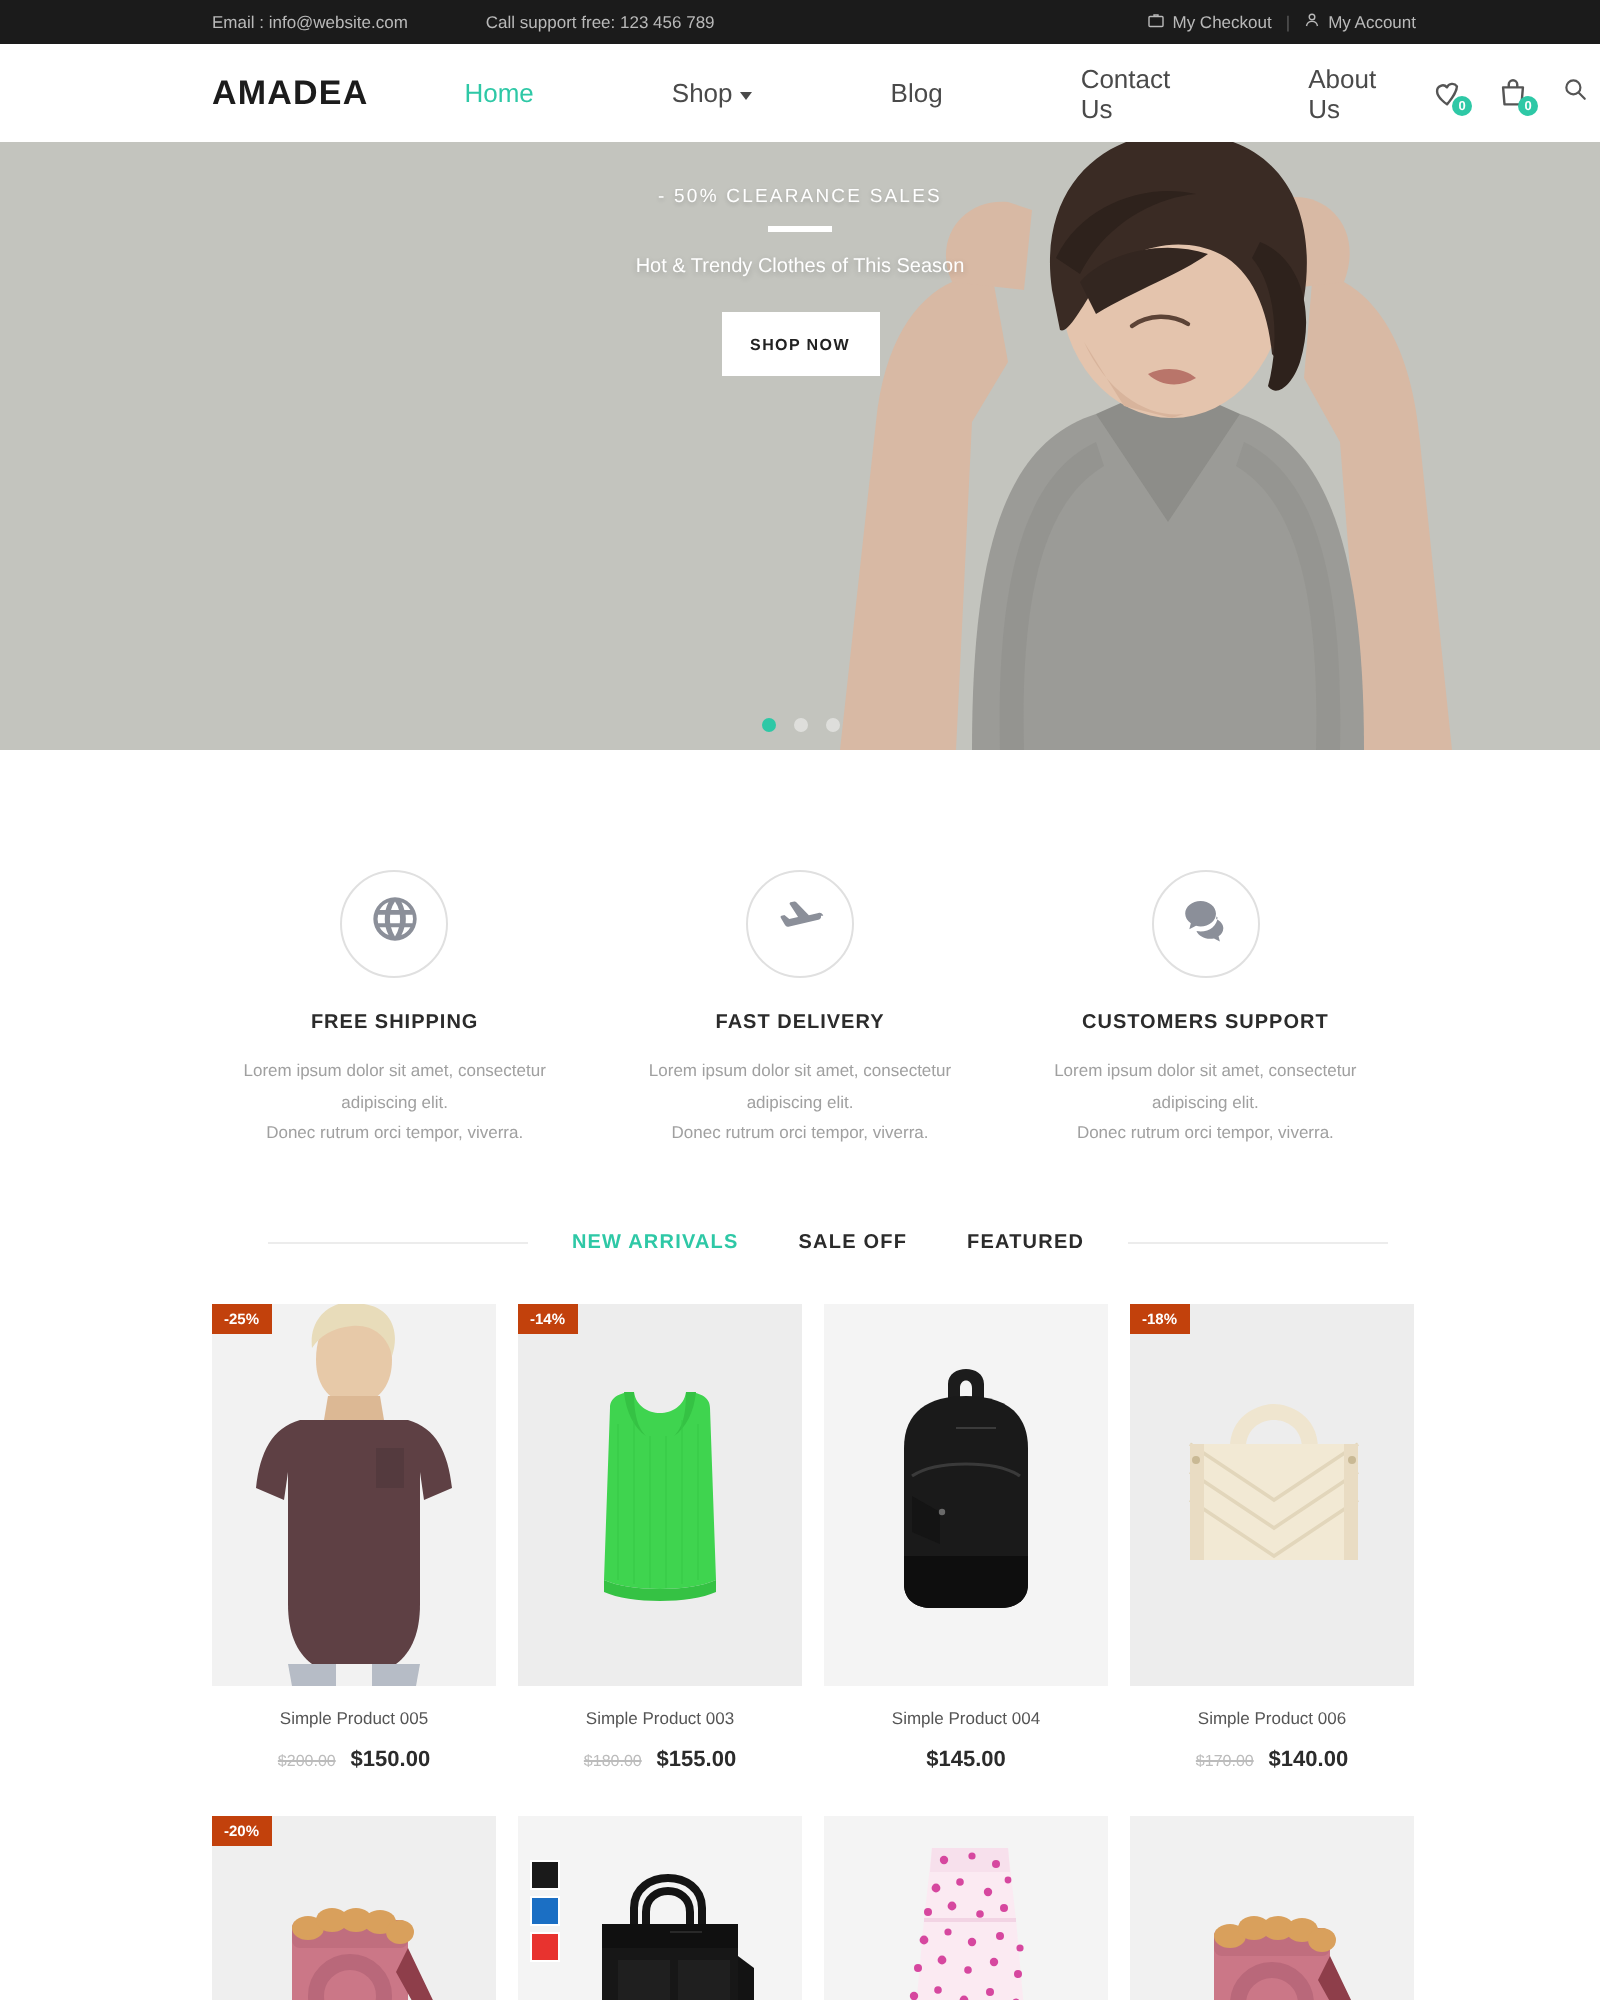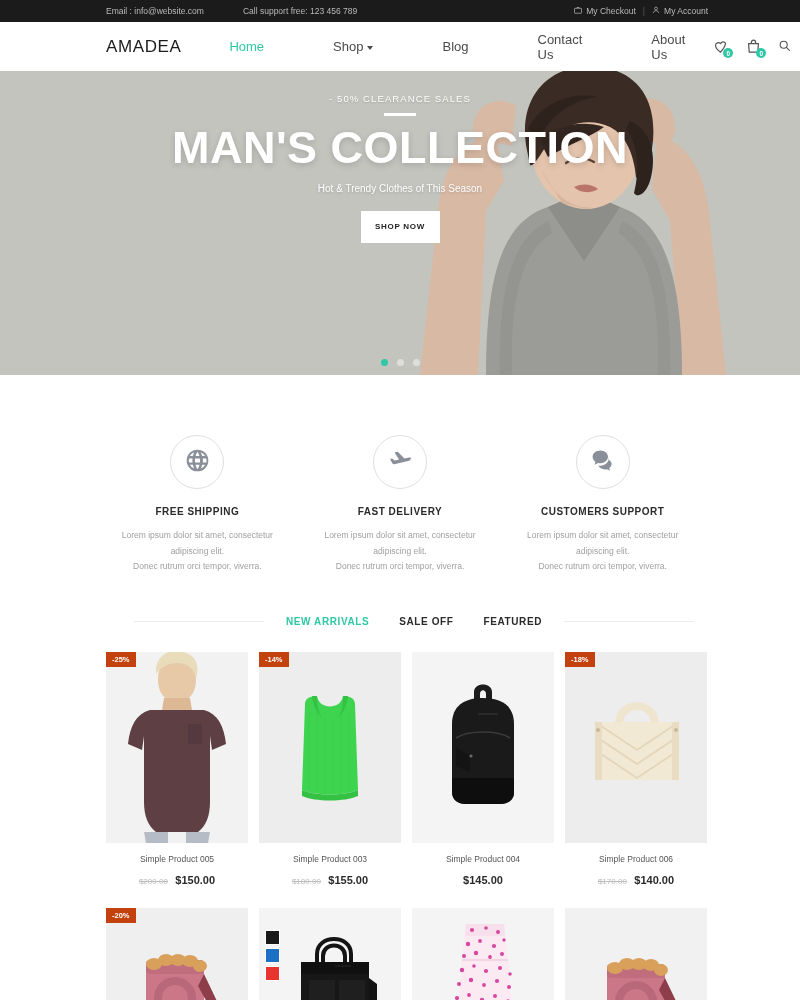--- a/index.html
+++ b/index.html
@@ -20,21 +20,21 @@
   .topbar-item { display: flex; align-items: center; gap: 4px; color: #b9b9b9; }
   .topbar-sep { color: #5a5a5a; }
   .ticon { display: inline-block; }
 
   
   .header {
     height: 49px; background: #fff;
     display: flex; align-items: center;
   }
   .logo {
-    margin-left: 106px; font-size: 17px; font-weight: normal;
+    margin-left: 106px; font-size: 17px; font-weight: bold;
     letter-spacing: 0.6px; color: #1c1c1c;
   }
   .nav { margin-left: auto; margin-right: 92px; display: flex; align-items: center; gap: 21px; }
   .nav-link { font-size: 13px; color: #4a4a4a; display: flex; align-items: center; gap: 4px; margin-left: 48px; }
   .nav-link.active { color: #2ec8a6; }
   .caret {
     width: 0; height: 0; border-left: 3px solid transparent;
     border-right: 3px solid transparent; border-top: 4px solid #4a4a4a;
     display: inline-block; margin-top: 2px;
   }
@@ -240,21 +240,20 @@
 
       <path d="M276 92 C284 86 296 86 304 91" stroke="#5c4336" stroke-width="2.2" fill="none" stroke-linecap="round"></path>
 
       <path d="M284 116 C292 112 302 113 308 118 C300 123 290 122 284 116 Z" fill="#b9756a"></path>
     </svg>
   </div>
 
   <div class="hero-content">
     <div class="hero-eyebrow">- 50% CLEARANCE SALES</div>
     <div class="hero-rule"></div>
-    <div class="hero-title">MAN'S COLLECTION</div>
     <div class="hero-sub">Hot &amp; Trendy Clothes of This Season</div>
     <a class="hero-btn">SHOP NOW</a>
   </div>
 
   <div class="dots">
     <span class="dot active"></span>
     <span class="dot"></span>
     <span class="dot"></span>
   </div>
 </div>

